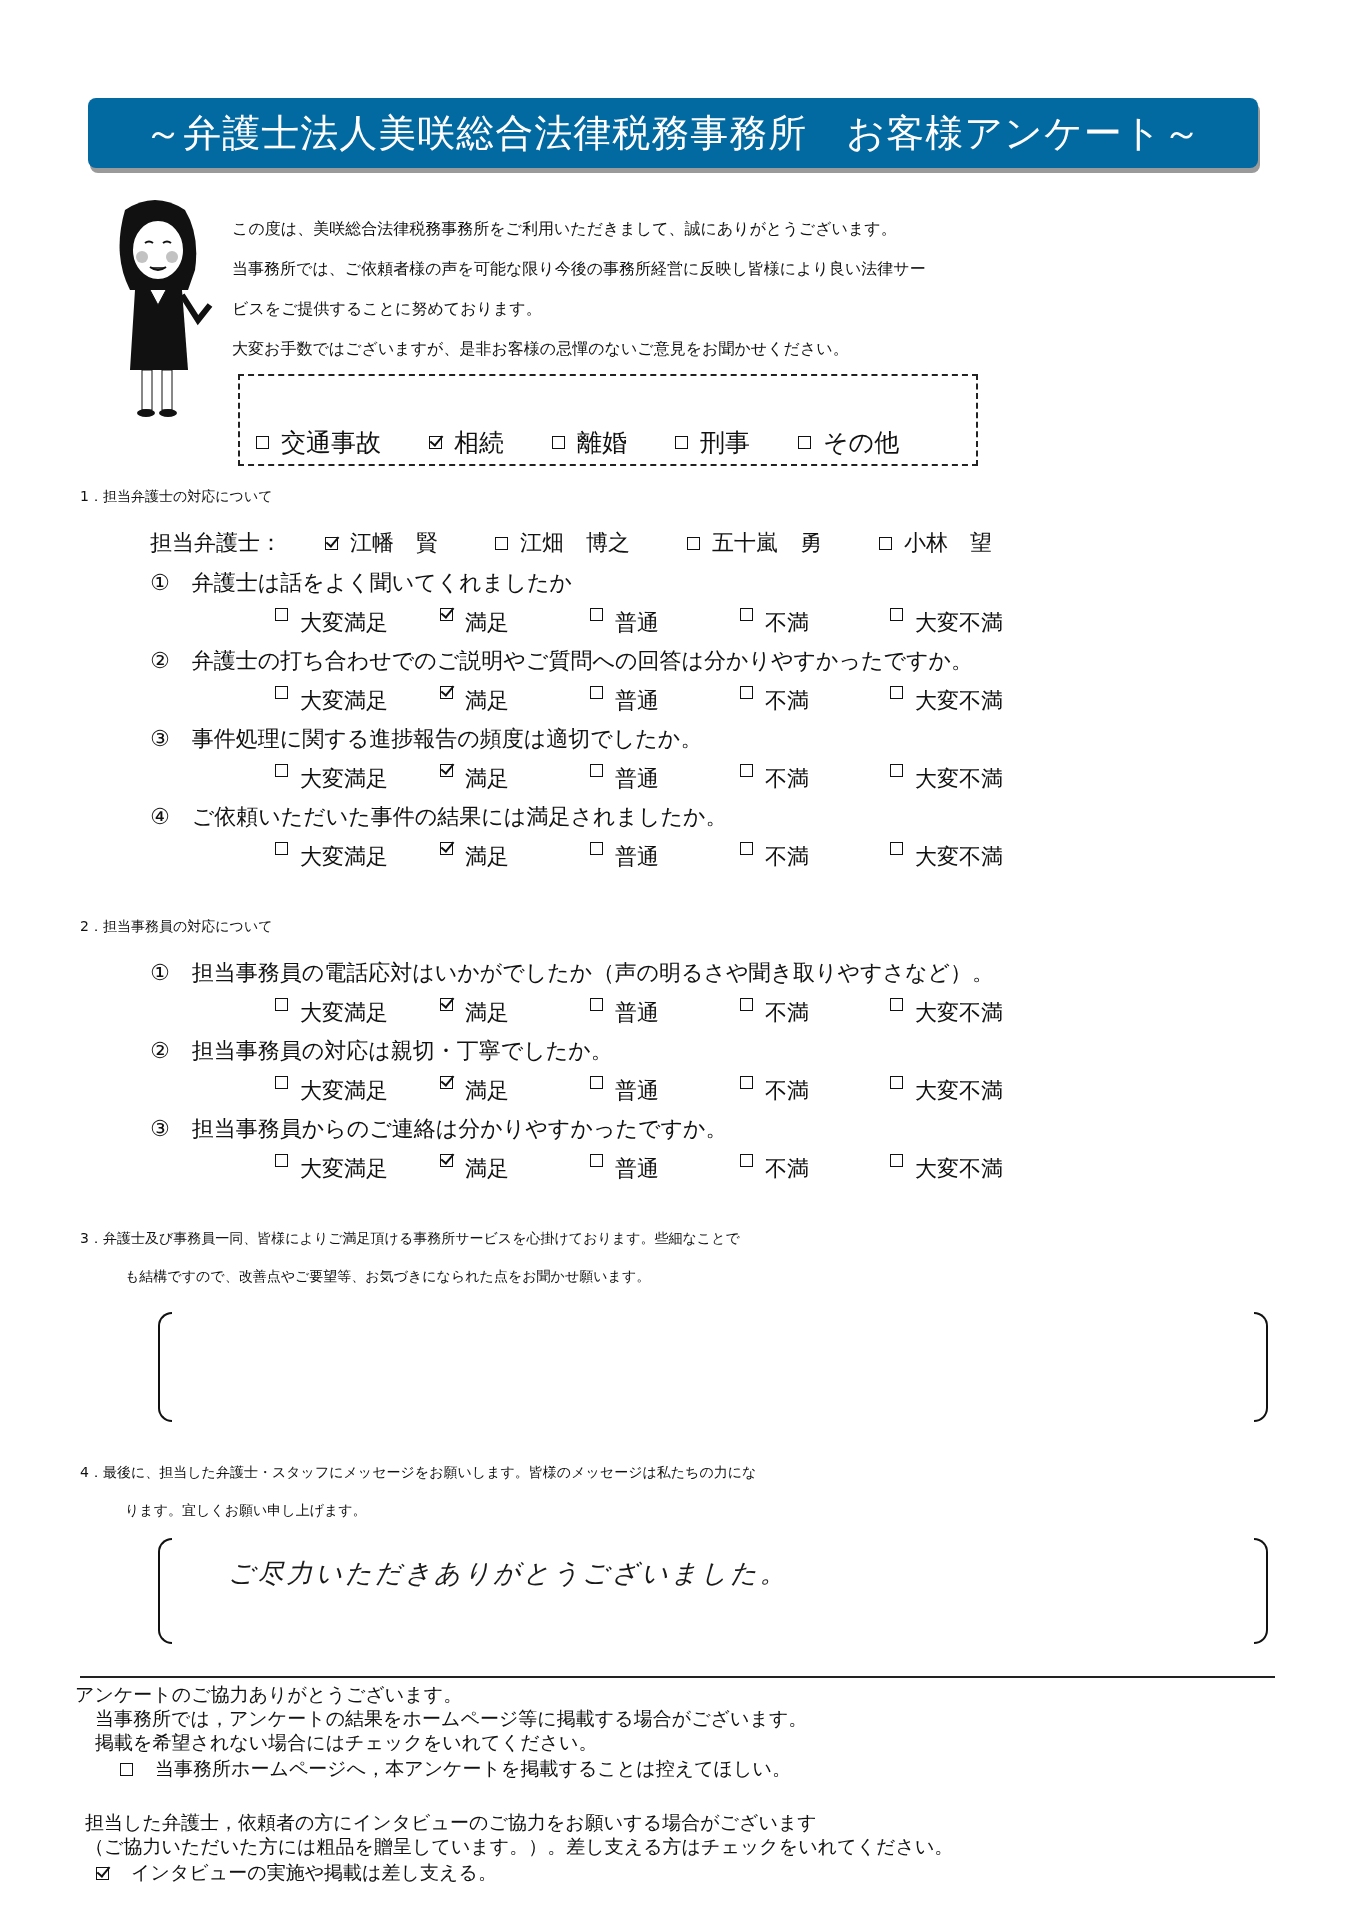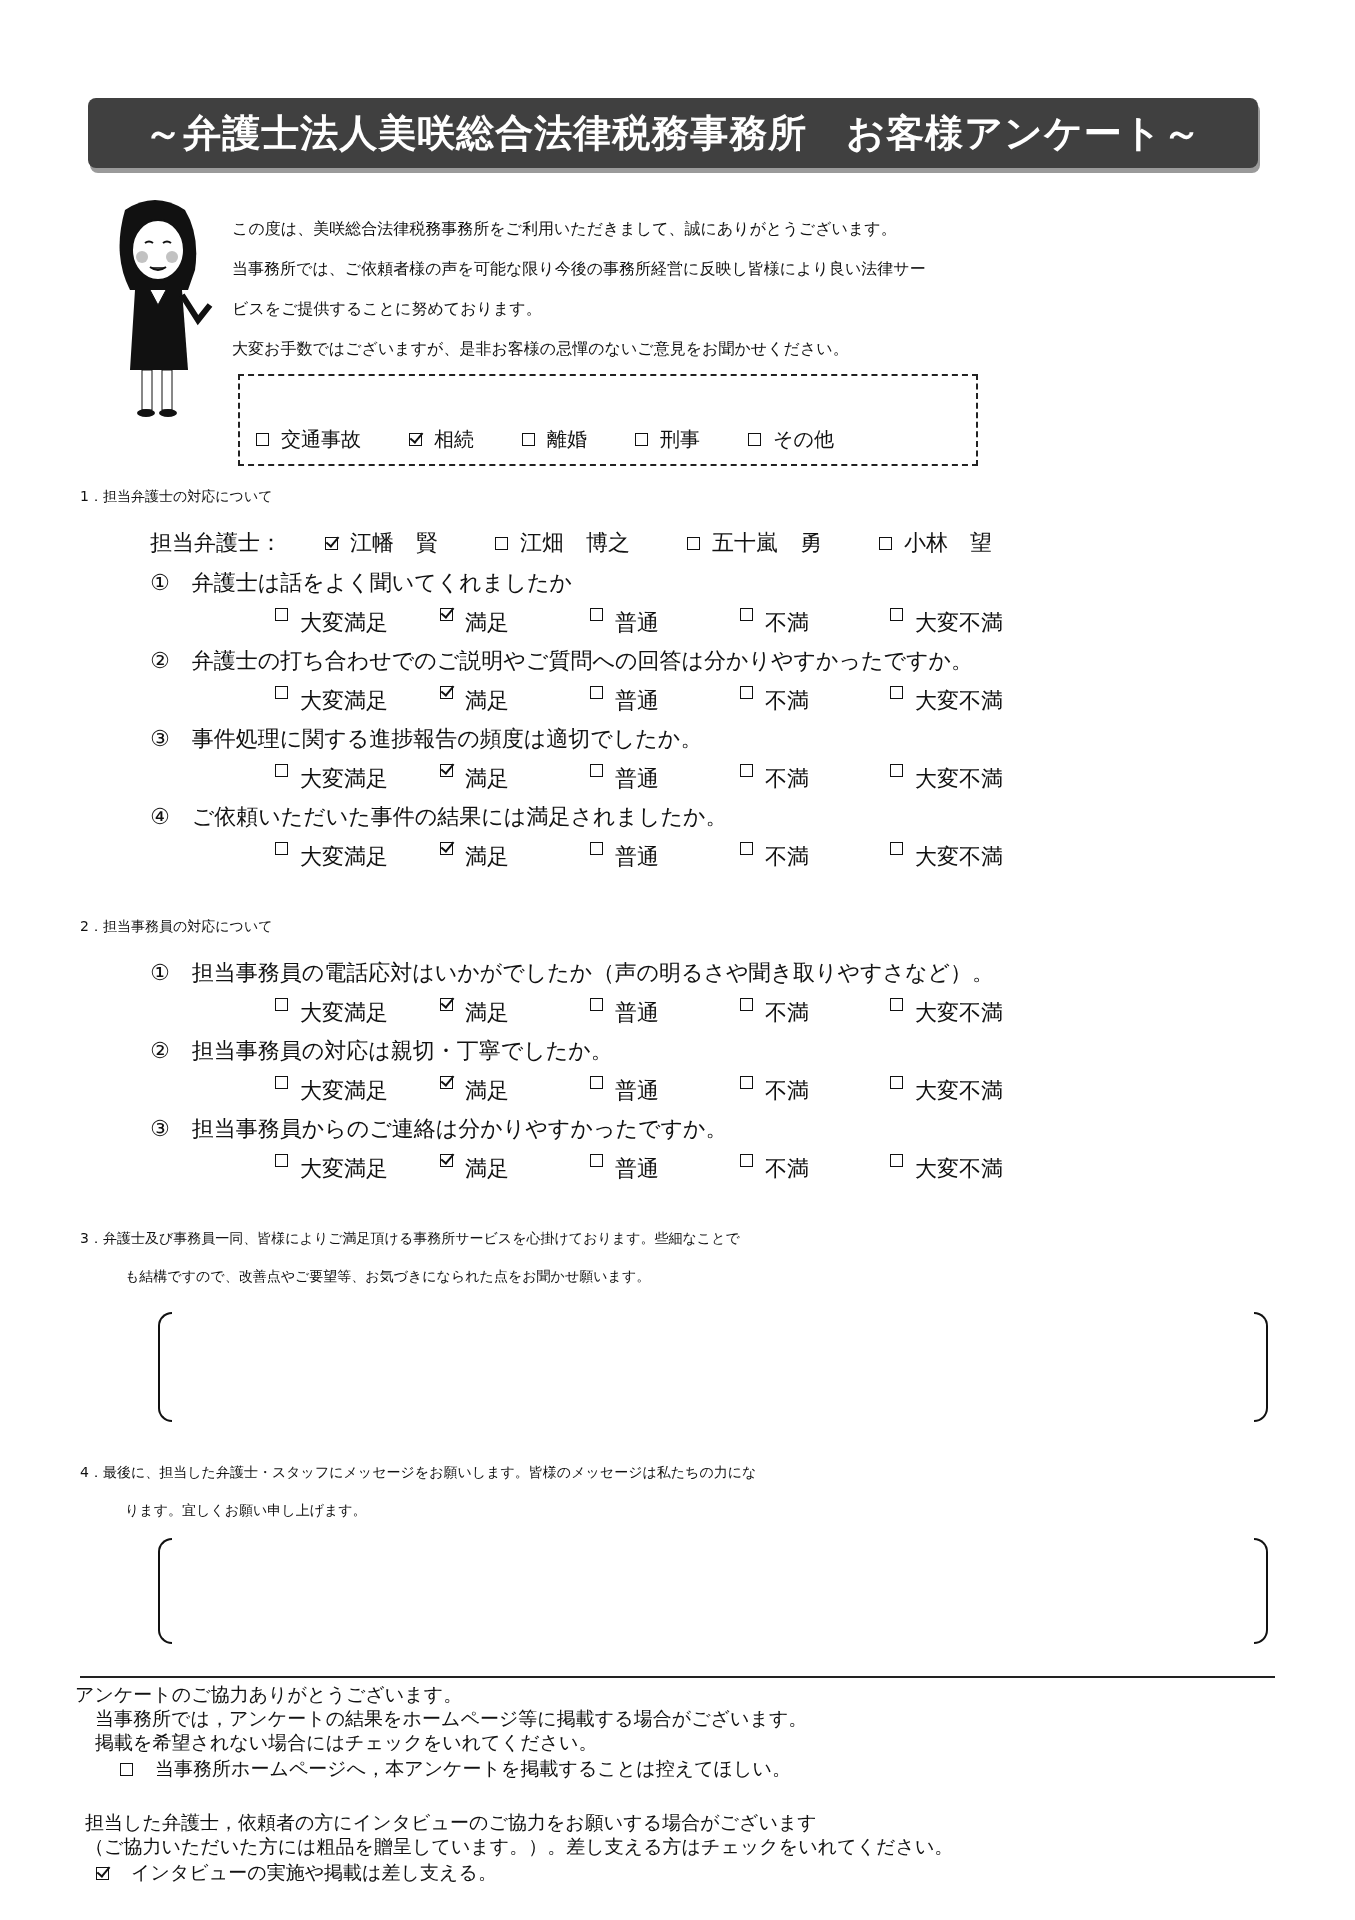--- a/index.html
+++ b/index.html
@@ -3,33 +3,33 @@
 <meta charset="utf-8">
 <style>
   html, body { margin: 0; padding: 0; background: #ffffff; }
   body {
     width: 1355px; height: 1920px; position: relative; overflow: hidden;
     font-family: "DejaVu Sans", "Liberation Sans", sans-serif; color: #111;
   }
   .abs { position: absolute; }
   .title-bar {
     left: 88px; top: 98px; width: 1170px; height: 70px;
-    background: #404040; border-radius: 8px;
+    background: #0369a1; border-radius: 8px;
     box-shadow: 2px 5px 0 #9a9a9a;
-    color: #fff; font-weight: bold; font-size: 38px; letter-spacing: 1px;
+    color: #fff; font-weight: normal; font-size: 38px; letter-spacing: 1px;
     display: flex; align-items: center; justify-content: center; white-space: pre;
   }
   .intro { left: 232px; font-size: 16px; line-height: 38px; white-space: nowrap; }
   .mascot { left: 100px; top: 195px; width: 120px; height: 230px; }
   .case-box {
     left: 238px; top: 374px; width: 740px; height: 92px;
     border: 2px dashed #222; box-sizing: border-box;
   }
   .case-box .label { position: absolute; left: 16px; top: 18px; font-size: 20px; }
-  .case-box .opts { position: absolute; left: 16px; top: 50px; font-size: 20px; display: flex; }
+  .case-box .opts { position: absolute; left: 16px; top: 50px; font-size: 25px; display: flex; }
   .case-opt { margin-right: 48px; display: flex; align-items: center; }
   .cb {
     display: inline-block; width: 13px; height: 13px; border: 1.5px solid #111;
     position: relative; margin-right: 12px; box-sizing: border-box; vertical-align: middle;
   }
   .cb.checked::after {
     content: ""; position: absolute; left: 3px; top: -4px; width: 5px; height: 11px;
     border-right: 2px solid #111; border-bottom: 2px solid #111; transform: rotate(40deg);
   }
   .sec-title { left: 80px; font-size: 14px; white-space: nowrap; }
@@ -299,20 +299,21 @@
 <div class="abs bracket-box" style="top:1312px;height:110px">
   <div class="bracket-l"></div>
   <div class="handwriting"></div>
   <div class="bracket-r"></div>
 </div>
 
 <div class="abs sec-title" style="top:1464px">4．最後に、担当した弁護士・スタッフにメッセージをお願いします。皆様のメッセージは私たちの力にな</div>
 <div class="abs sec-title" style="left:125px;top:1502px">ります。宜しくお願い申し上げます。</div>
 <div class="abs bracket-box" style="top:1538px;height:106px">
   <div class="bracket-l"></div>
+  <div class="handwriting">ご尽力いただきありがとうございました。</div>
   <div class="bracket-r"></div>
 </div>
 
 <div class="abs divider"></div>
 <div class="abs foot" style="left:75px;top:1682px">アンケートのご協力ありがとうございます。</div>
 <div class="abs foot" style="left:95px;top:1706px">当事務所では，アンケートの結果をホームページ等に掲載する場合がございます。</div>
 <div class="abs foot" style="left:95px;top:1730px">掲載を希望されない場合にはチェックをいれてください。</div>
 <label class="abs foot" style="left:120px;top:1756px;display:flex;align-items:center">
   <span class="cb" style="margin-right:22px"></span>
   <span>当事務所ホームページへ，本アンケートを掲載することは控えてほしい。</span>

